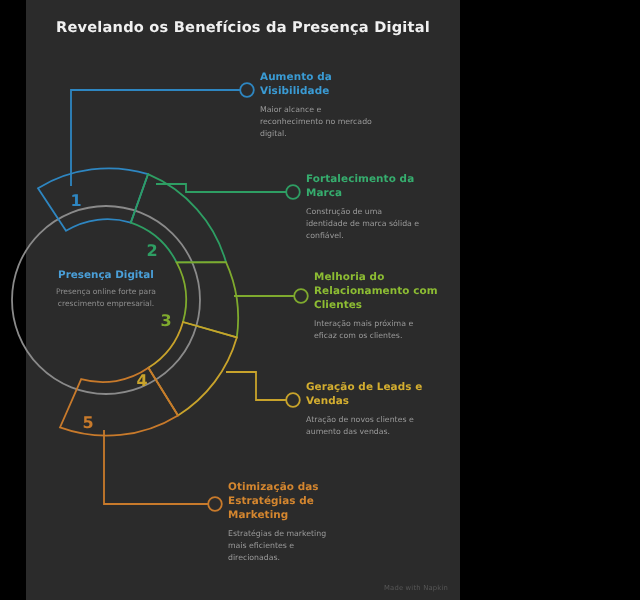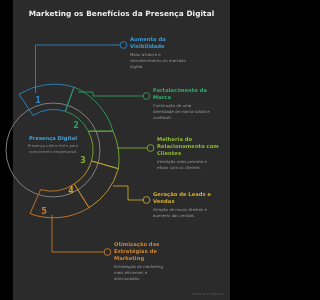--- a/index.html
+++ b/index.html
@@ -85,21 +85,21 @@
     letter-spacing: 0.1px;
   }
 </style>
 </head>
 <body>
 
 <div id="root">
 
   <div id="leftband"></div>
 
-  <div id="title">Marketing os Benefícios da Presença Digital</div>
+  <div id="title">Revelando os Benefícios da Presença Digital</div>
 
   <svg id="diagram" viewBox="0 0 230 300">
 
     <circle cx="53" cy="150" r="47" fill="none" stroke="#8a8a8a" stroke-width="0.9"></circle>
 
     <g>
       <path d="M 33.0 115.4 A 40 40 0 0 1 65.4 111.3 L 74.0 87.1 A 68 68 0 0 0 19.0 94.1 Z" fill="none" stroke="#2e86c1" stroke-width="0.9"></path>
       <text class="segnum" x="38" y="103" fill="#2e86c1" text-anchor="middle">1</text>
     </g>
 

